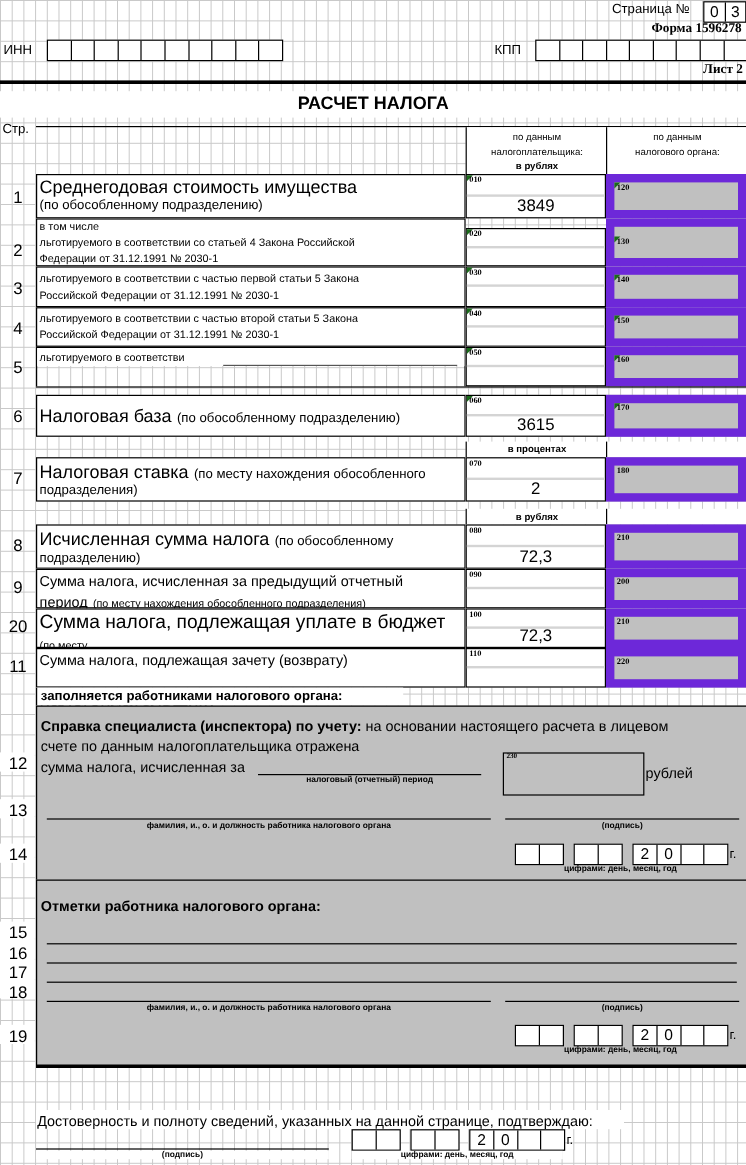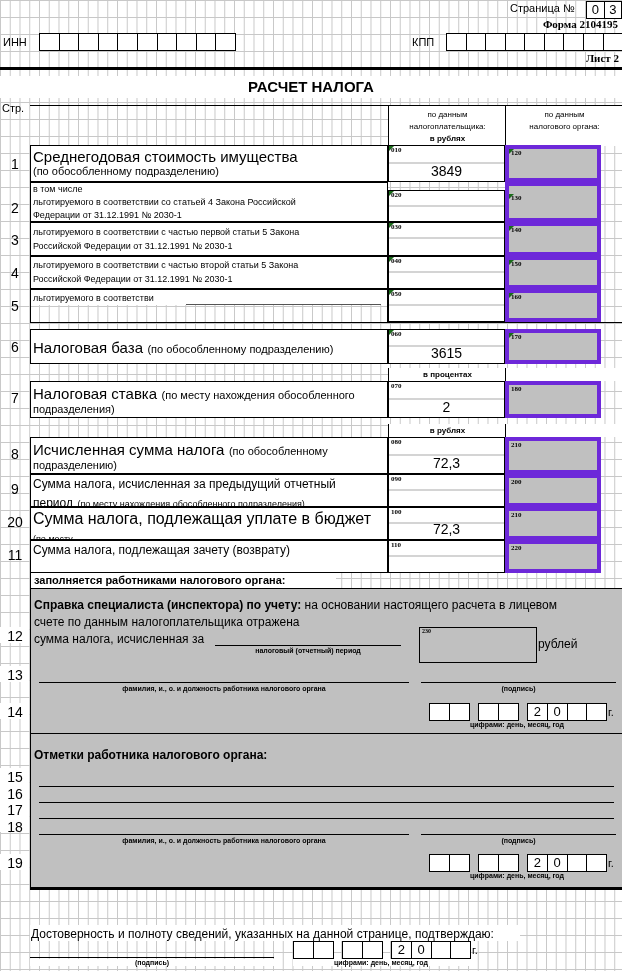--- a/index.html
+++ b/index.html
@@ -22,36 +22,36 @@
   .t11 { font-size:11px; }
   .t9 { font-size:9px; }
   .t8 { font-size:8px; }
   .t7 { font-size:7px; }
   .t15 { font-size:15px; }
   .bold { font-weight:bold; }
   .rownum { position:absolute; left:0; width:30px; text-align:center; font-size:14px; }
   .desc { position:absolute; left:30px; width:358px; border:1px solid #000; background:#fff; box-sizing:border-box; padding-left:2px; }
   .valcell { position:absolute; left:388px; width:117px; border:1px solid #000; background:#fff; box-sizing:border-box; }
   .valcell .top { height:45%; border-bottom:2px solid #d4d4d4; }
-  .taxcell { position:absolute; left:505px; width:96px; border:4px solid #6d28d9; background:#c0c0c0; box-sizing:border-box; }
+  .taxcell { position:absolute; left:505px; width:117px; border:7px solid #6d28d9; background:#c0c0c0; box-sizing:border-box; }
   .code { position:absolute; left:2px; top:0; font-size:7px; font-family:"Liberation Serif", serif; font-weight:bold; }
   .tri { position:absolute; left:0; top:0; width:0; height:0; border-top:5px solid #1a6b1a; border-right:5px solid transparent; }
   .val { position:absolute; left:0; right:0; bottom:2px; text-align:center; font-size:14px; }
   .line { position:absolute; height:0; border-top:1px solid #000; }
   .center { text-align:center; }
 </style>
 </head>
 <body>
 
 <div class="abs t11" style="left:510px;top:2px;">Страница №</div>
 <div class="cellbox" style="left:586px;top:1px;width:34px;">
   <span>0</span>
   <span>3</span>
 </div>
-<div class="abs t11 bold" style="right:4px;top:18px;font-family:'Liberation Serif',serif;">Форма 2104195</div>
+<div class="abs t11 bold" style="right:4px;top:18px;font-family:'Liberation Serif',serif;">Форма 1596278</div>
 
 <div class="abs t11" style="left:3px;top:36px;">ИНН</div>
 <div class="cellbox" style="left:39px;top:33px;width:195px;">
   <span></span>
     <span></span>
     <span></span>
     <span></span>
     <span></span>
     <span></span>
     <span></span>

